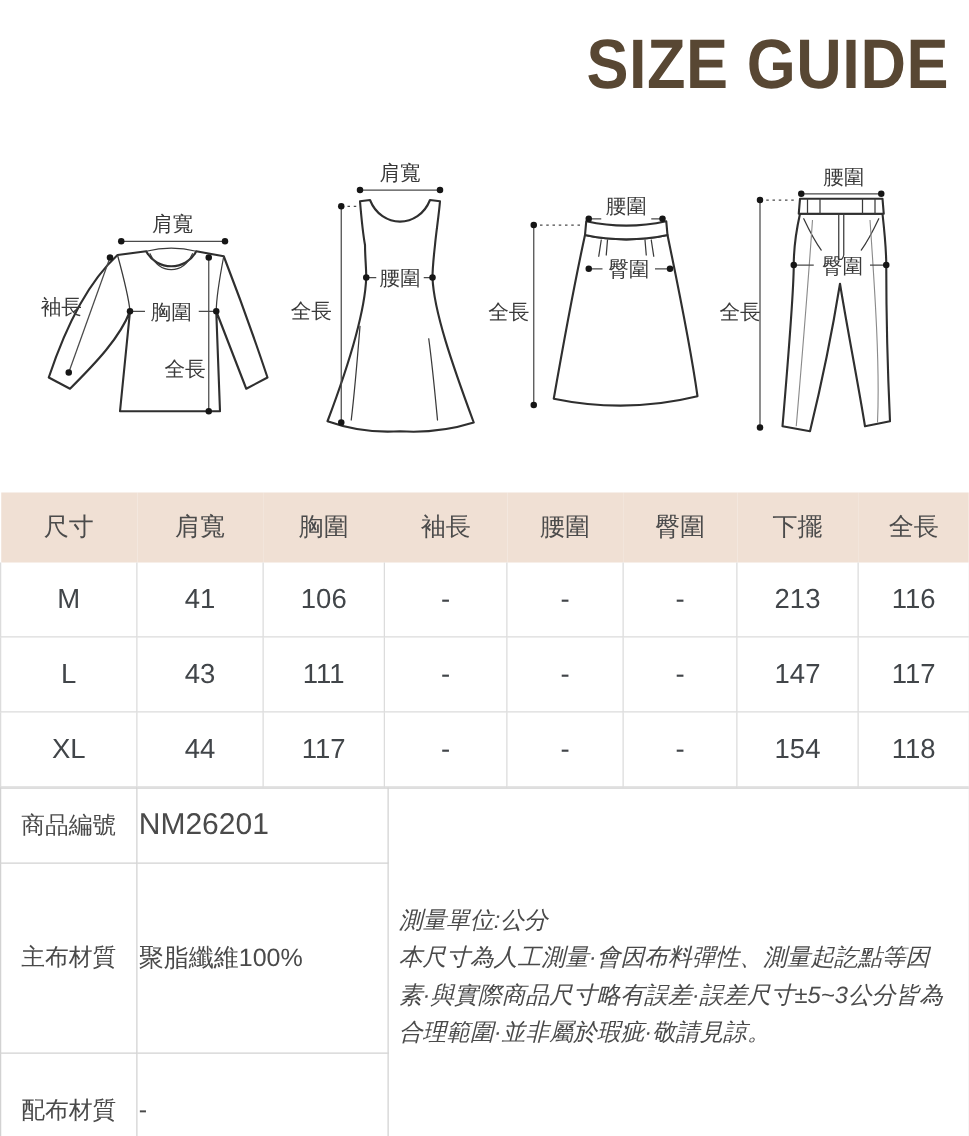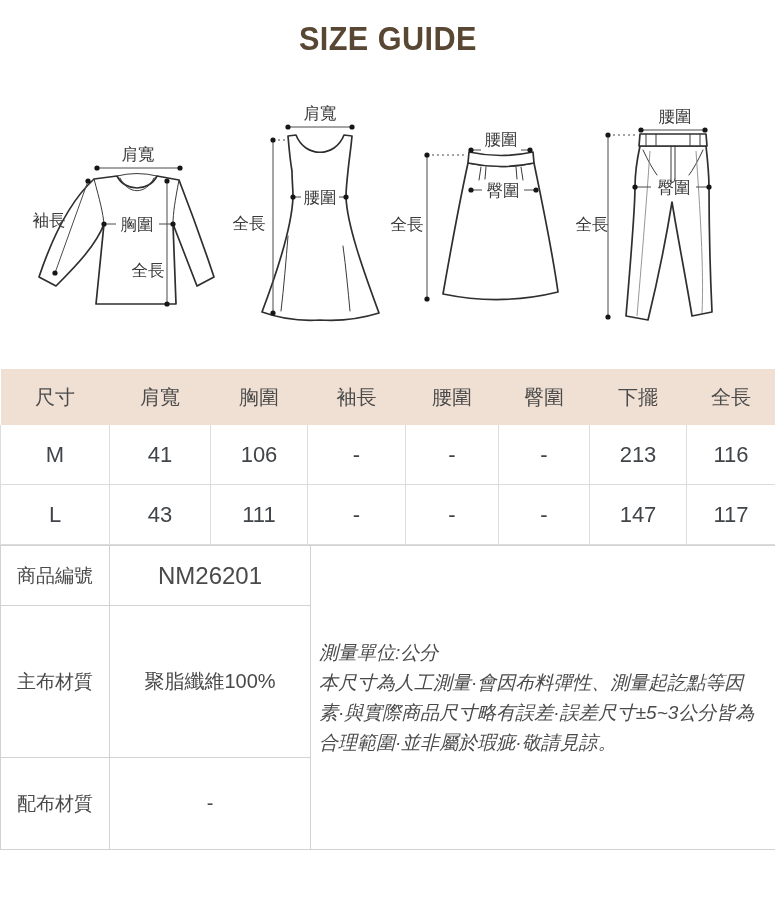--- a/index.html
+++ b/index.html
@@ -2,22 +2,22 @@
 <html><head>
 <meta charset="utf-8">
 <style>
   html,body { margin:0; padding:0; }
   body {
     width:775px; height:909px; background:#ffffff;
     font-family:"Liberation Sans", sans-serif; color:#4a4a4a;
     overflow:hidden;
   }
   .page-title {
-    margin:20px 0 0; text-align:center;
-    font-size:34px; font-weight:600; color:#584733;
+    margin:20px 0 0; text-align:right;
+    font-size:56px; font-weight:600; color:#584733;
     letter-spacing:.5px; line-height:1.1;
   }
   .page-title .squeeze { display:inline-block; transform:scaleX(.9); transform-origin:center; }
 
   svg.diagrams { display:block; margin:32px 0 0; }
   .outline { fill:#ffffff; stroke:#2f2f2f; stroke-width:1.7; stroke-linejoin:round; stroke-linecap:round; }
   .seam    { fill:none; stroke:#3a3a3a; stroke-width:1; stroke-linecap:round; }
   .crease  { fill:none; stroke:#8a8a8a; stroke-width:.9; }
   .mline   { fill:none; stroke:#4a4a4a; stroke-width:1; }
   .mdash   { fill:none; stroke:#4a4a4a; stroke-width:1; stroke-dasharray:2,3; }
@@ -32,21 +32,21 @@
   }
   .size-table td {
     border:1px solid #dcdcdc; text-align:center;
     font-size:22px; height:57px; color:#414549;
   }
   .size-table tr.first td { border-top:none; }
 
   table.info-table { margin-top:0; }
   .info-table td { border:1px solid #d2d2d2; color:#4a4a4a; }
   .info-table td.lab { text-align:center; font-size:19px;margin-left:20px; }
-  .info-table td.val { text-align:center; font-size:20px; }
+  .info-table td.val { font-size:20px; }
   .info-table td.code { font-size:24px; }
   .info-table td.h1 { height:57px; }
   .info-table td.h2 { height:149px; }
   .info-table td.h3 { height:89px; }
   .info-table td.notes {
     vertical-align:middle; text-align:left;
     font-size:19px; line-height:1.58; padding:10px 14px 10px 8px;
   }
   .notes div { margin:0;font-style:italic; }
 </style>
@@ -182,20 +182,30 @@
     <tr>
       <td>L</td>
       <td>43</td>
       <td>111</td>
       <td>-</td>
       <td>-</td>
       <td>-</td>
       <td>147</td>
       <td>117</td>
     </tr>
+    <tr>
+      <td>XL</td>
+      <td>44</td>
+      <td>117</td>
+      <td>-</td>
+      <td>-</td>
+      <td>-</td>
+      <td>154</td>
+      <td>118</td>
+    </tr>
   </tbody>
 </table>
 
 <table class="info-table">
   <colgroup>
     <col style="width:109px">
       <col style="width:201px">
       <col style="width:465px">
   </colgroup>
   <tbody>

